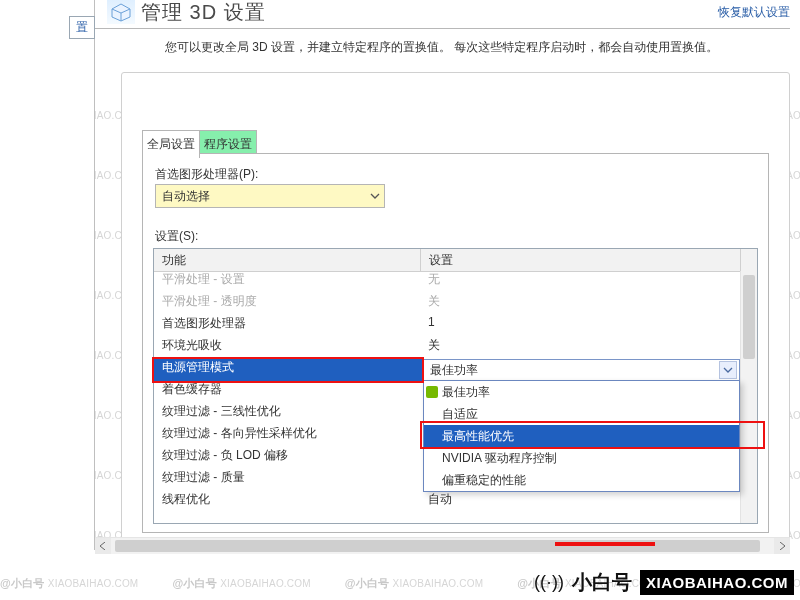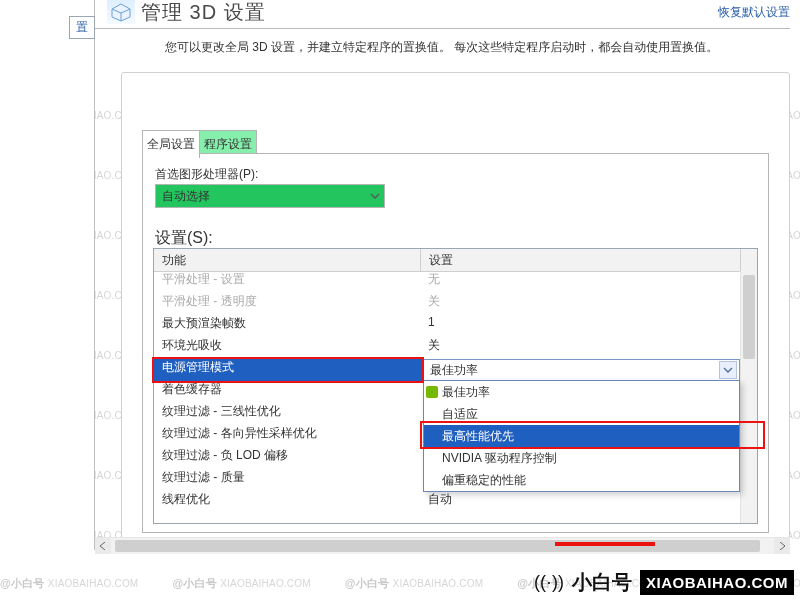--- a/index.html
+++ b/index.html
@@ -18,23 +18,23 @@
 .title-row .restore{font-size:12px;color:#2a5ea7;cursor:pointer}
 .desc{position:absolute;left:70px;top:39px;right:20px;font-size:12px;color:#333}
 .panel{position:absolute;left:26px;right:10px;top:72px;bottom:6px;border:1px solid #d0d0d0;border-radius:3px;background:#fff}
 .panel .heading{position:absolute;left:20px;top:16px;font-size:13px;font-weight:600}
 .tabs{position:absolute;left:20px;top:56px;display:flex}
 .tab{border:1px solid #b5b5b5;border-bottom:none;background:#fff;font-size:12px;padding:5px 4px;margin-right:-1px;position:relative;top:1px}
 .tab.sel{background:#fff;z-index:3}
 .tab.nsel{background:#86efac}
 .tabpage{position:absolute;left:20px;right:20px;top:80px;bottom:10px;border:1px solid #b5b5b5;background:#fff}
 .pref-label{position:absolute;left:12px;top:12px;font-size:12px}
-.combo{position:absolute;left:12px;top:30px;width:218px;height:22px;border:1px solid #b5b5b5;background:#22c55e;display:flex;align-items:center;justify-content:space-between;padding:0 4px 0 6px;font-size:12px}
+.combo{position:absolute;left:12px;top:30px;width:218px;height:22px;border:1px solid #b5b5b5;background:#fef9c3;display:flex;align-items:center;justify-content:space-between;padding:0 4px 0 6px;font-size:12px}
 .combo .chev{width:10px;height:10px;color:#555}
-.settings-label{position:absolute;left:12px;top:74px;font-size:16px}
+.settings-label{position:absolute;left:12px;top:74px;font-size:12px}
 .grid-wrap{position:absolute;left:10px;right:10px;top:94px;bottom:8px;border:1px solid #9aa7b3;background:#fff}
 .grid-head{height:22px;background:#f2f2f2;border-bottom:1px solid #cfcfcf;display:flex;align-items:center;font-size:12px;color:#333}
 .ghsep{width:1px;height:22px;background:#cfcfcf}
 .ghcell{padding-left:8px}
 .gh1{width:258px}
 .gh2{flex:1}
 .gh-sb{width:16px;height:22px;border-left:1px solid #cfcfcf;background:#f2f2f2}
 .grid-body{position:absolute;top:22px;bottom:0;left:0;right:0;overflow:hidden}
 .grid-sb{position:absolute;right:0;top:0;bottom:0;width:16px;background:#f2f2f2;border-left:1px solid #e3e3e3}
 .grid-sb .thumb{position:absolute;left:2px;right:2px;top:4px;height:84px;background:#cfcfcf;border-radius:2px}
@@ -135,21 +135,21 @@
               </div>
           <div class="grow">
                 <div class="gcell1 dim">平滑处理 - 设置</div>
                 <div class="gcell2 dim">无</div>
               </div>
               <div class="grow">
                 <div class="gcell1 dim">平滑处理 - 透明度</div>
                 <div class="gcell2 dim">关</div>
               </div>
               <div class="grow">
-                <div class="gcell1">最大预渲染帧数</div>
+                <div class="gcell1">首选图形处理器</div>
                 <div class="gcell2">1</div>
               </div>
               <div class="grow">
                 <div class="gcell1">环境光吸收</div>
                 <div class="gcell2">关</div>
               </div>
               <div class="grow sel-row">
                 <div class="gcell1">电源管理模式</div>
                 <div class="gcell2">最佳功率</div>
               </div>

